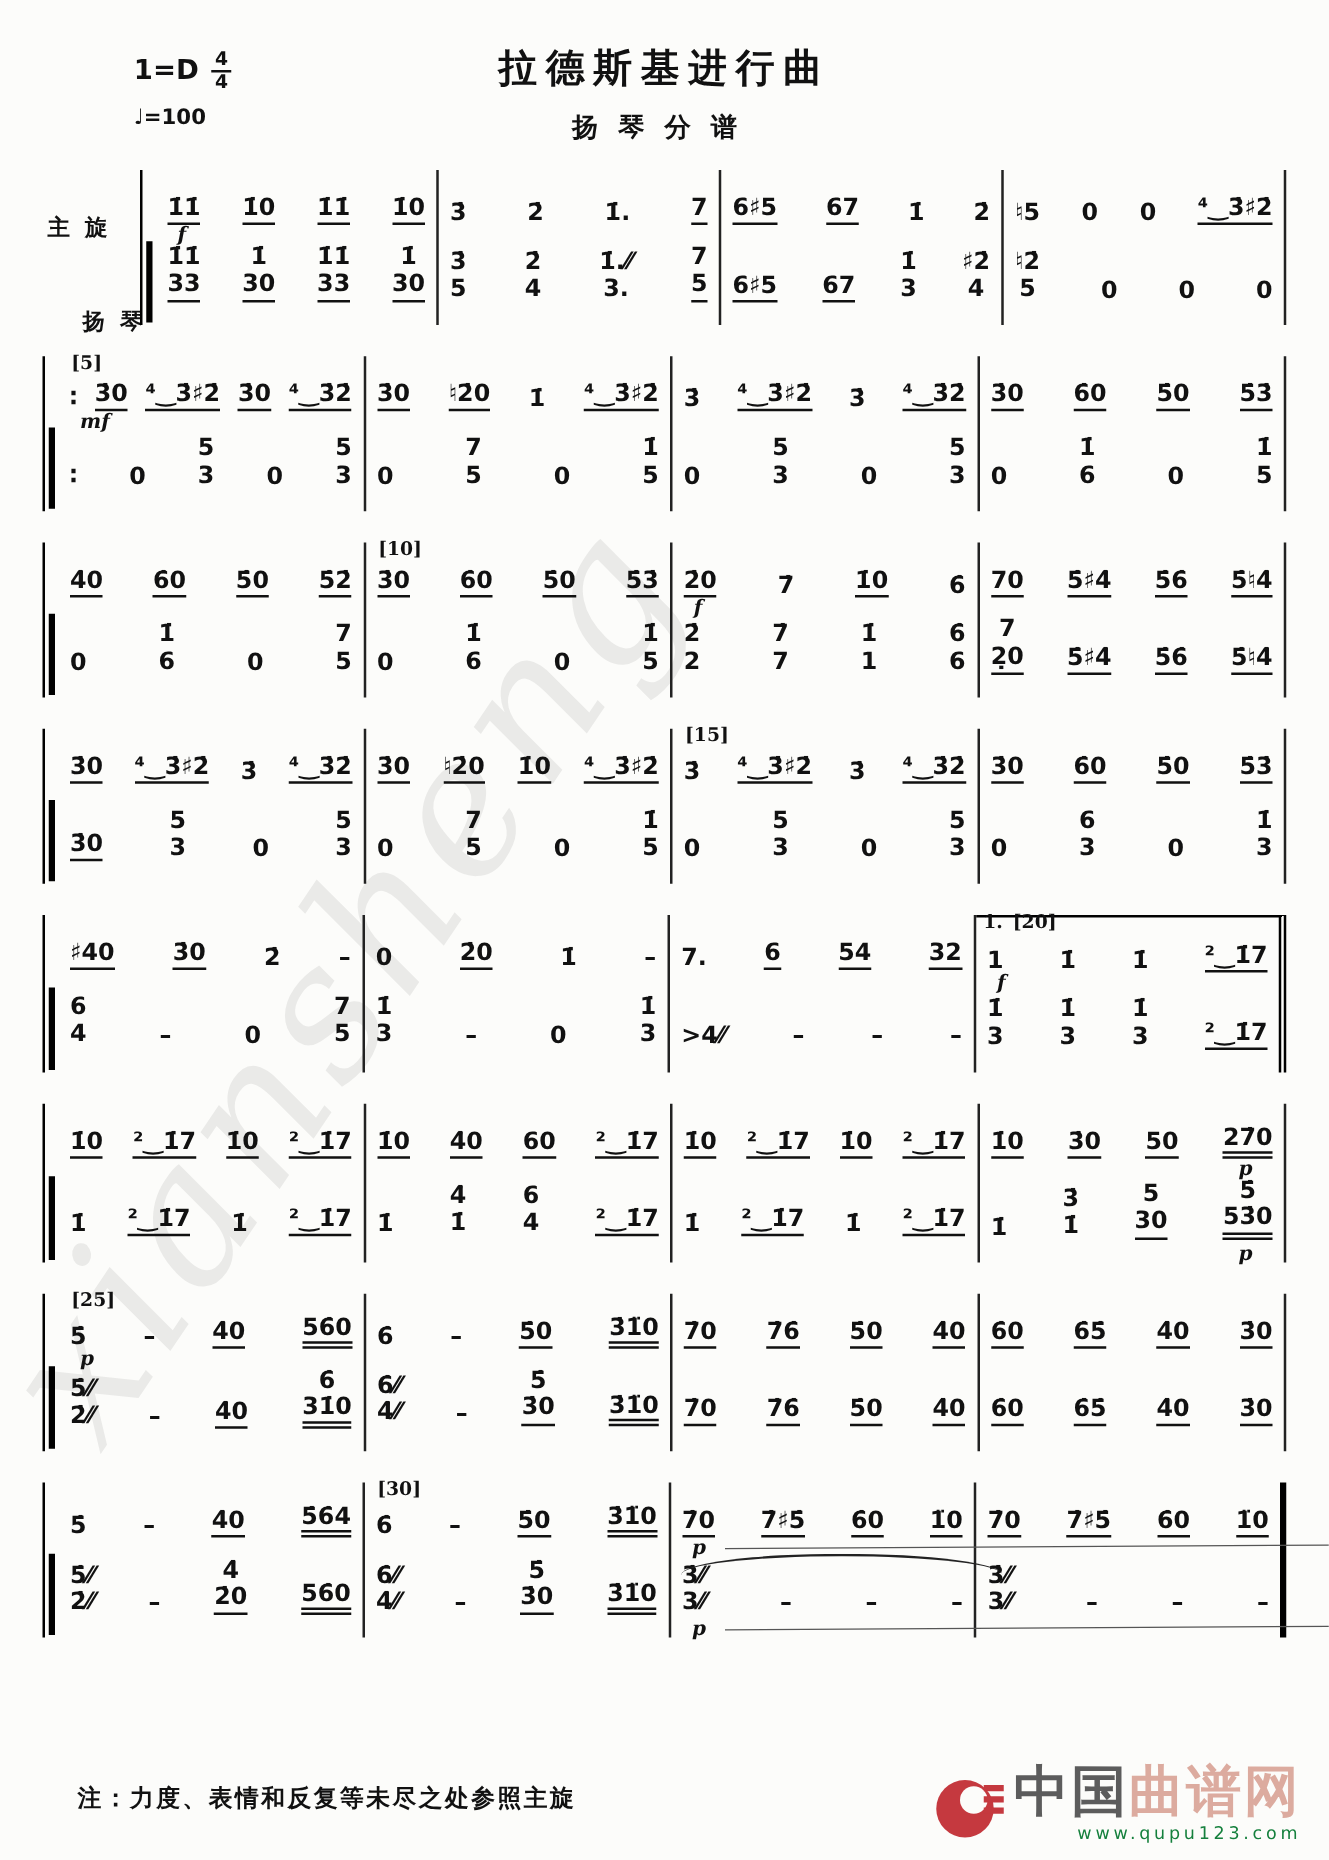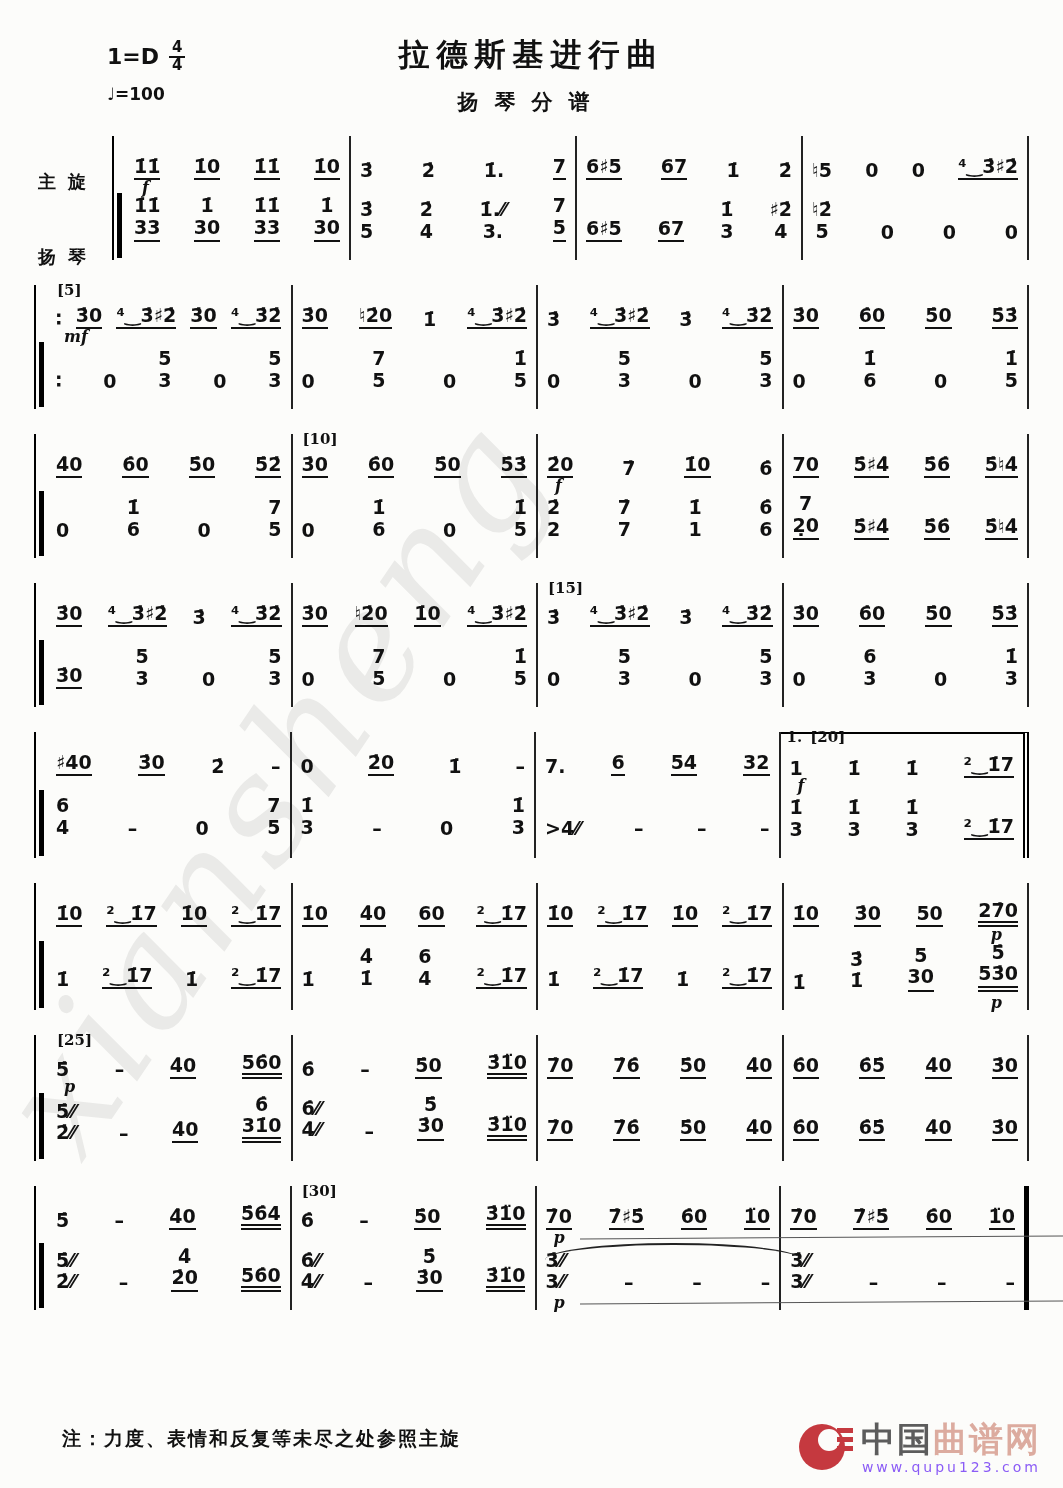--- a/index.html
+++ b/index.html
@@ -24,21 +24,21 @@
   .title{font-size:31px;font-weight:bold;letter-spacing:7px;}
   .subtitle{margin-top:12px;font-size:21px;font-weight:bold;letter-spacing:16px;}
   .credits{position:absolute;right:6px;top:10px;text-align:left;font-size:16px;font-weight:bold;line-height:1.55;}
 
   
   .systems{position:relative;z-index:2;}
   .system{display:flex;align-items:stretch;margin-bottom:25px;position:relative;}
   .labelcol{width:78px;position:relative;flex:none;}
   .syslabel{position:absolute;left:4px;font-size:18px;font-weight:bold;letter-spacing:12px;white-space:nowrap;}
   .syslabel.up{top:26px;text-align:right;}
-  .syslabel.lo{top:86px;}
+  .syslabel.lo{top:86px;margin-left:28px;}
   .bracket{flex:none;width:9px;position:relative;border-left:2px solid #000;margin-right:2px;}
   .bracket:after{content:"";position:absolute;left:3px;top:46%;bottom:2px;width:5px;background:#000;}
   .mrow{display:flex;flex:1;}
   .measure{flex:1;position:relative;border-right:2px solid #222;padding:12px 9px 2px 9px;box-sizing:border-box;}
   .measure.bar-repeat{border-right:6px double #000;}
   .measure.bar-final{border-right:5px solid #000;}
   .measure.volta{border-top:2px solid #000;}
   .up,.lo{display:flex;justify-content:space-between;align-items:flex-end;}
   .up{height:32px;}
   .dynrow,.dynrow2{height:15px;position:relative;}
@@ -57,23 +57,23 @@
 
   
   .footnote{position:absolute;left:62px;bottom:36px;font-size:19px;font-weight:bold;letter-spacing:2px;z-index:2;}
   .sitelogo{position:absolute;right:22px;bottom:14px;display:flex;align-items:flex-end;gap:8px;z-index:2;}
   .logomark{position:relative;width:54px;height:54px;flex:none;}
   .logomark .disc{position:absolute;left:0;top:4px;width:46px;height:46px;border-radius:50%;background:#c5393f;}
   .logomark .disc:after{content:"";position:absolute;right:5px;top:5px;width:22px;height:22px;border-radius:50%;background:#fcfcfa;}
   .logobars{position:absolute;right:0;top:8px;display:flex;flex-direction:column;gap:4px;}
   .logobars span{display:block;width:16px;height:5px;background:#c5393f;}
   .logotext{line-height:1;}
-  .logotext .cn{font-size:34px;font-weight:bold;letter-spacing:2px;white-space:nowrap;margin-top:16px;}
+  .logotext .cn{font-size:44px;font-weight:bold;letter-spacing:2px;white-space:nowrap;margin-top:16px;}
   .logotext .cn .c1{color:#5c5c5c;} .logotext .cn .c2{color:#dcab9f;}
-  .logotext .url{margin-top:4px;font-size:14px;color:#8b5cf6;letter-spacing:3px;text-align:right;}
+  .logotext .url{margin-top:4px;font-size:14px;color:#15803d;letter-spacing:3px;text-align:right;}
 
   .watermark{
     position:absolute;left:110px;top:1010px;z-index:1;
     font-family:"DejaVu Serif",serif;font-style:italic;
     font-size:150px;letter-spacing:8px;color:rgba(60,60,60,0.09);
     transform:rotate(-56deg);transform-origin:left bottom;
     white-space:nowrap;pointer-events:none;
   }
 </style>
 </head>

